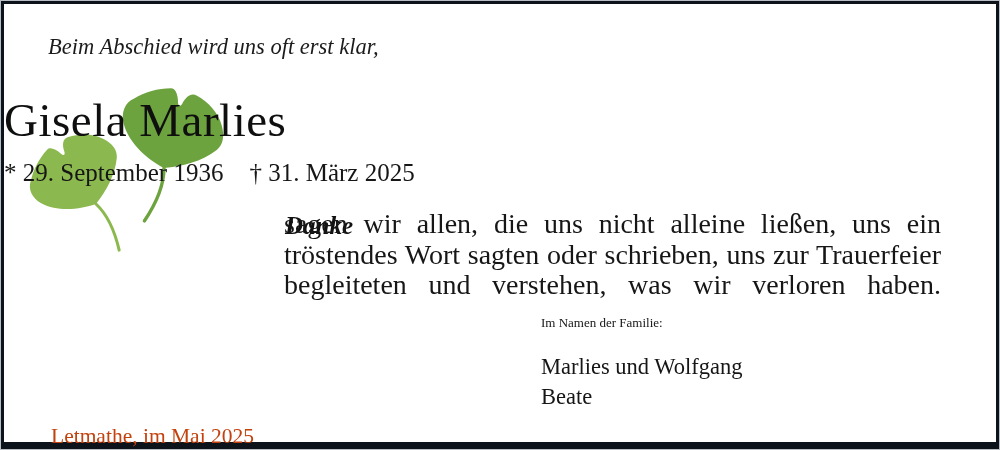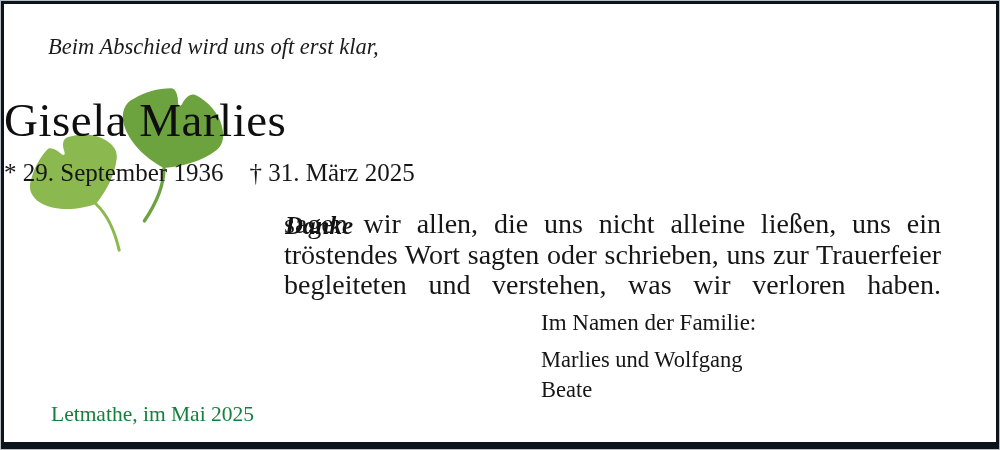--- a/index.html
+++ b/index.html
@@ -64,33 +64,33 @@
     text-align: justify;
     color: #161616;
   }
   .body-text::after { content: ""; display: inline-block; width: 100%; }
   .family {
     position: absolute;
     left: 537px; top: 306px;
     color: #161616;
   }
   .family-intro {
-    font-size: 23px;
+    font-size: 13px;
     line-height: 26px;
-    margin-bottom: 9px;
+    margin-bottom: 16px;
   }
   .family-names {
     font-size: 22.5px;
     line-height: 30px;
   }
   .place-date {
     position: absolute;
-    left: 47px; top: 398px;
+    left: 47px; top: 420px;
     font-size: 21.5px;
-    color: #15803d;
+    color: #c2410c;
   }
 </style>
 <style>.leaf-upper { color:#6da33e; } .leaf-lower { color:#8cb94f; } .leaves .blade { fill: currentColor; } .leaves .stem { stroke: currentColor; }</style></head>
 <body>
 
 <div class="frame" style="border-color: rgb(13, 19, 26);">
 
   <svg class="leaves" viewBox="0 0 245 180" xmlns="http://www.w3.org/2000/svg" aria-hidden="true">
     <defs>
       <g id="ginkgo-leaf">

